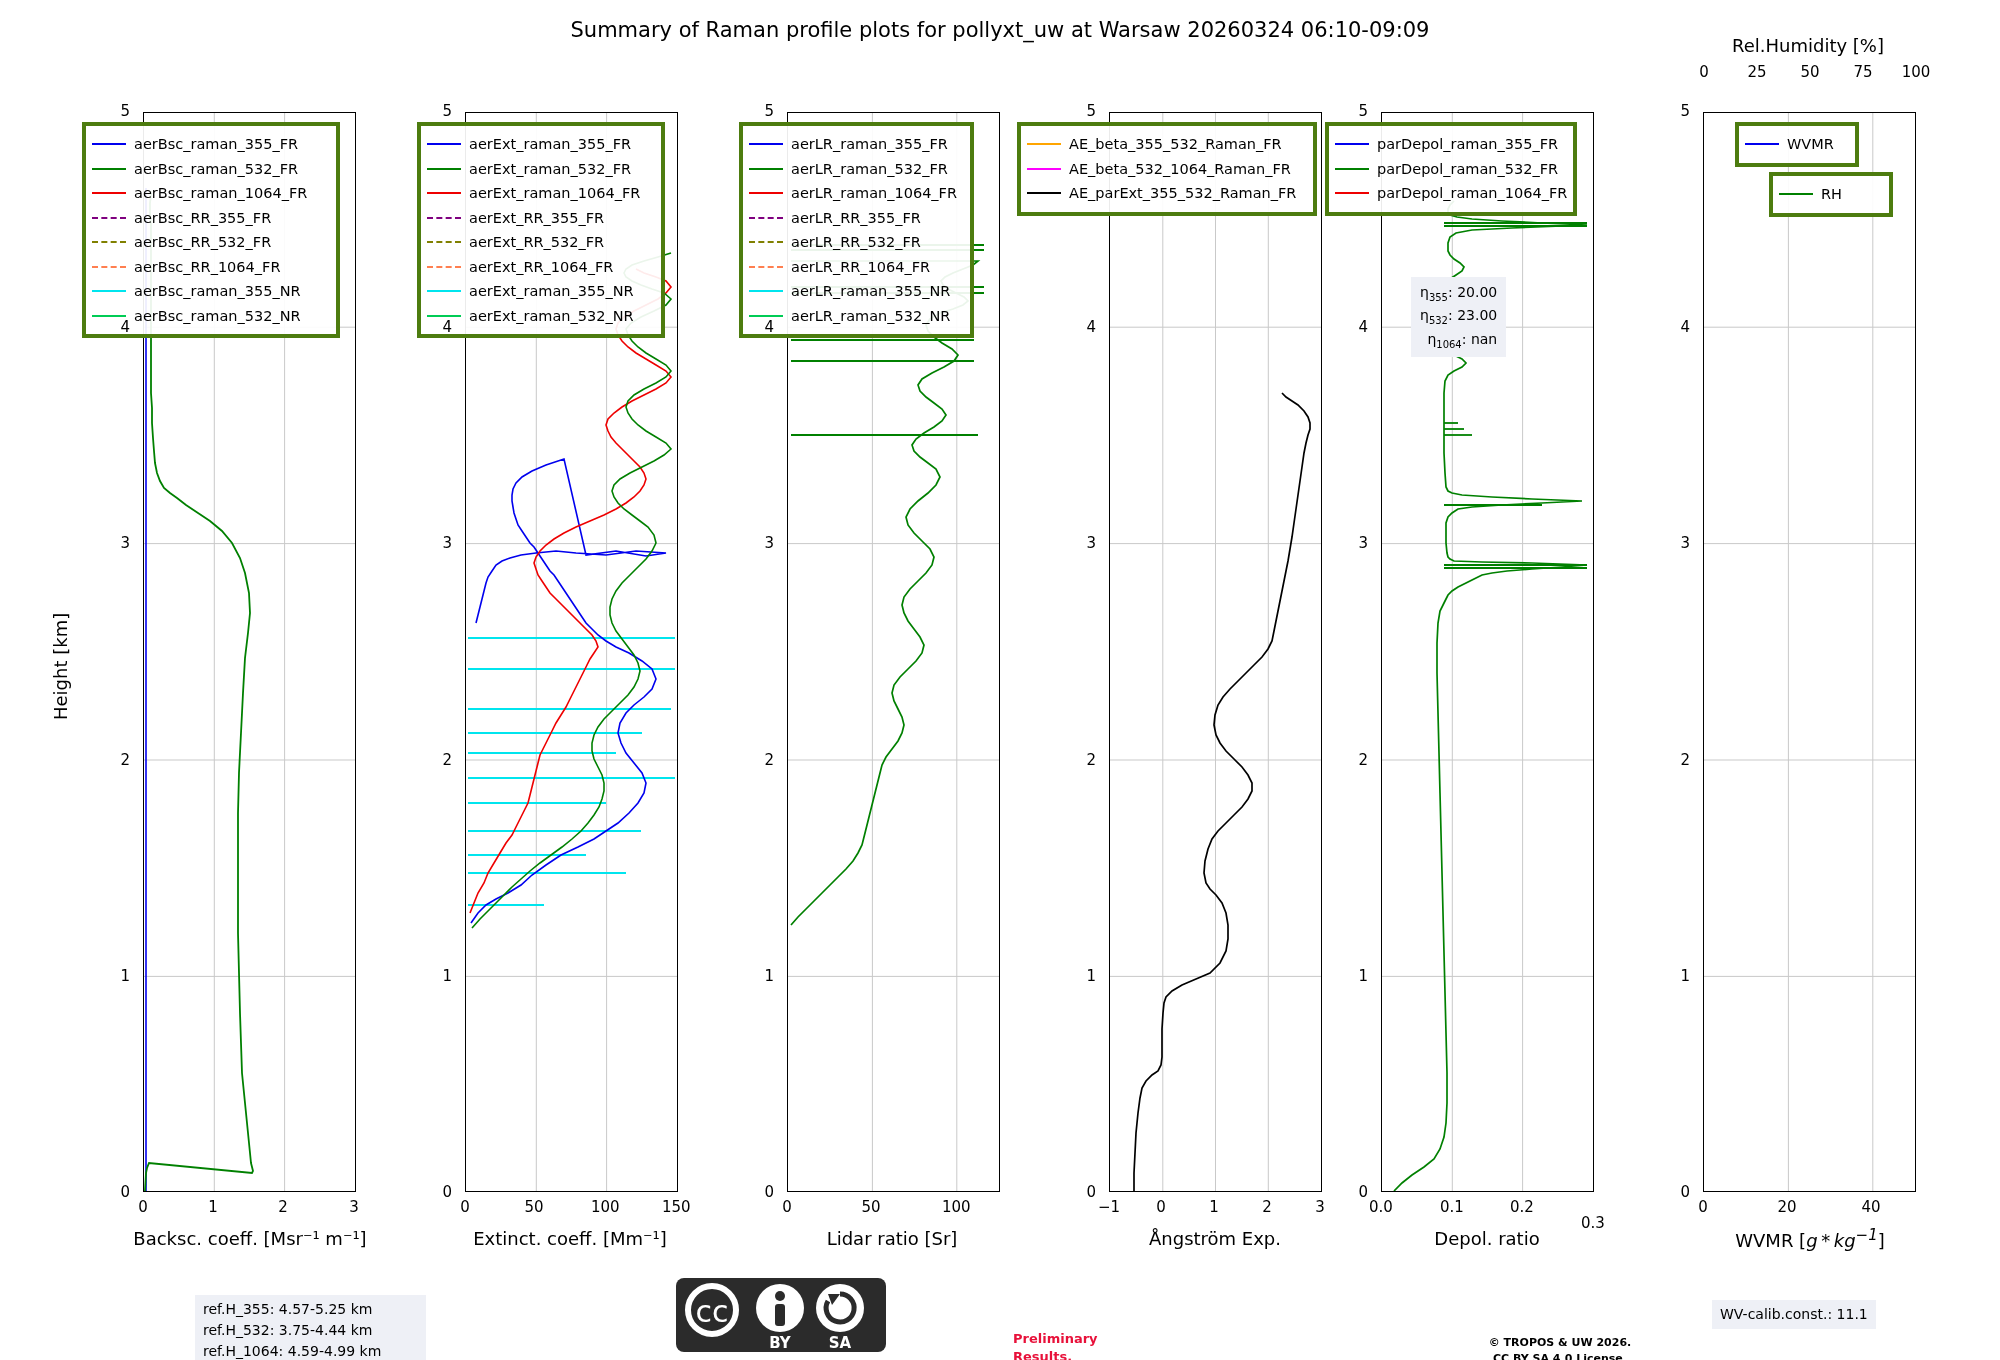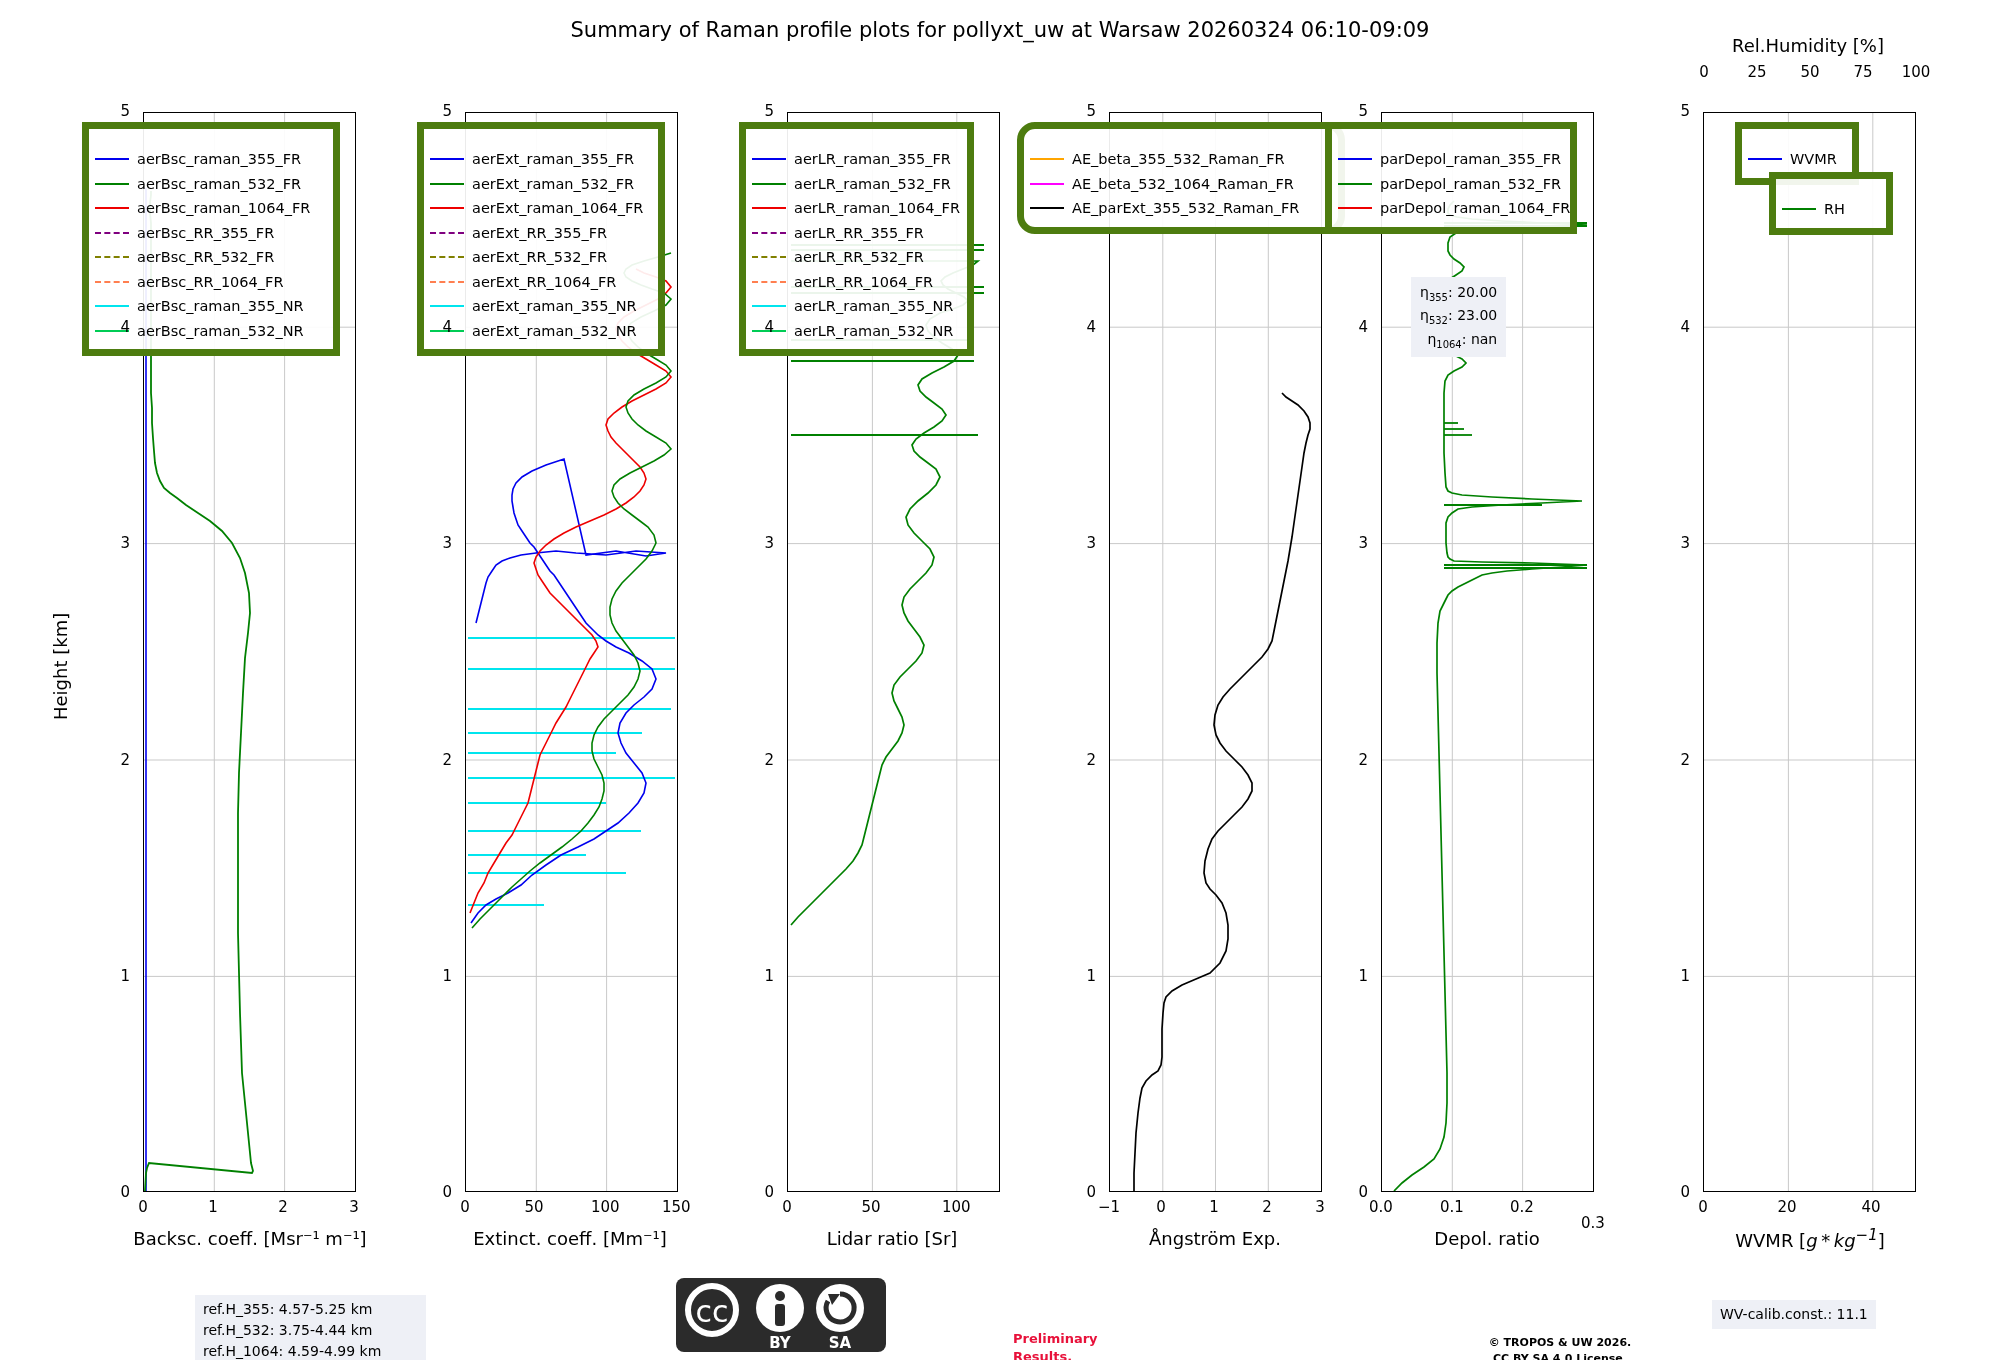--- a/index.html
+++ b/index.html
@@ -5,21 +5,21 @@
   html,body{margin:0;padding:0;background:#ffffff;}
   body{width:2000px;height:1360px;position:relative;font-family:"DejaVu Sans","Liberation Sans",sans-serif;color:#000;}
   .title{position:absolute;top:18px;left:0;width:2000px;text-align:center;font-size:21px;}
   .panel{position:absolute;top:112px;height:1080px;}
   .plotbox{position:absolute;border:1px solid #000;box-sizing:border-box;background:#fff;}
   .axis-label{position:absolute;text-align:center;font-size:18px;}
   .ylabel{position:absolute;transform:rotate(-90deg);transform-origin:left top;font-size:18px;white-space:nowrap;}
   .tick{position:absolute;font-size:15px;}
   .ytick{text-align:right;width:34px;}
   .xtick{text-align:center;}
-  .legend{position:absolute;border:7px solid #4d7c0f;background:rgba(255,255,255,0.92);font-size:14.5px;padding:18px 8px 6px 6px;box-sizing:border-box;}
+  .legend{position:absolute;border:4px solid #4d7c0f;background:rgba(255,255,255,0.92);font-size:14.5px;padding:6px 8px 6px 6px;box-sizing:border-box;}
   .legrow{display:flex;align-items:center;height:24.5px;}
   .legline{width:34px;height:0;border-top-width:2px;margin-right:8px;flex:none;}
   .legtext{white-space:nowrap;font-size:14.5px;}
   .footnote{position:absolute;font-size:14px;background:#eef0f6;padding:4px 8px;line-height:1.5;}
   .prelim{position:absolute;font-size:13px;color:#e8113a;font-weight:bold;line-height:1.4;}
   .tropos{position:absolute;font-size:11px;font-weight:bold;line-height:1.45;text-align:center;}
   .eta{position:absolute;font-size:14px;background:#eef0f6;padding:5px 9px;line-height:1.55;}
   .eta sub{font-size:10px;}
   .cc{position:absolute;width:174px;height:74px;background:#0f766e;border-radius:16px;}
   svg{display:block;}
@@ -253,21 +253,21 @@
         <line x1="0" y1="647.0" x2="211" y2="647.0"></line>
         <line x1="0" y1="430.6" x2="211" y2="430.6"></line>
         <line x1="0" y1="214.2" x2="211" y2="214.2"></line>
         <line x1="52.8" y1="0" x2="52.8" y2="1078"></line>
         <line x1="105.5" y1="0" x2="105.5" y2="1078"></line>
         <line x1="158.3" y1="0" x2="158.3" y2="1078"></line>
       </g>
       <polyline fill="none" stroke="#000000" stroke-width="1.7" points="24,1078 24,1060 25,1040 26,1020 28,1000 30,985 32,975 36,968 42,962 48,958 51,952 52,944 52,930 52,916 53,900 54,890 56,884 62,878 72,872 86,866 100,860 110,850 116,838 118,826 118,812 116,800 112,790 106,782 100,776 96,770 94,760 95,748 98,736 102,726 108,718 116,710 124,702 132,694 138,686 142,678 142,670 138,662 132,654 124,646 116,638 110,630 106,622 104,612 105,602 108,592 113,584 120,576 128,568 136,560 144,552 152,544 158,536 162,528 164,518 166,508 168,498 170,488 172,478 174,468 176,458 178,448 180,436 182,424 184,410 186,396 188,382 190,368 192,354 194,340 196,330 198,322 200,316 200,310 198,304 194,298 188,292 182,288 176,284 172,280"></polyline>
     </svg>
   </div>
-  <div class="legend" style="left:-92px;top:10px;width:328px;border-radius:18px;">
+  <div class="legend" style="left:-92px;top:10px;width:300px;">
     <div class="legrow">
         <span class="legline" style="border-top:2px solid #ffa500;"></span>
         <span class="legtext">AE_beta_355_532_Raman_FR</span>
       </div>
     <div class="legrow">
         <span class="legline" style="border-top:2px solid #ff00ff;"></span>
         <span class="legtext">AE_beta_532_1064_Raman_FR</span>
       </div>
     <div class="legrow">
         <span class="legline" style="border-top:2px solid #000000;"></span>

